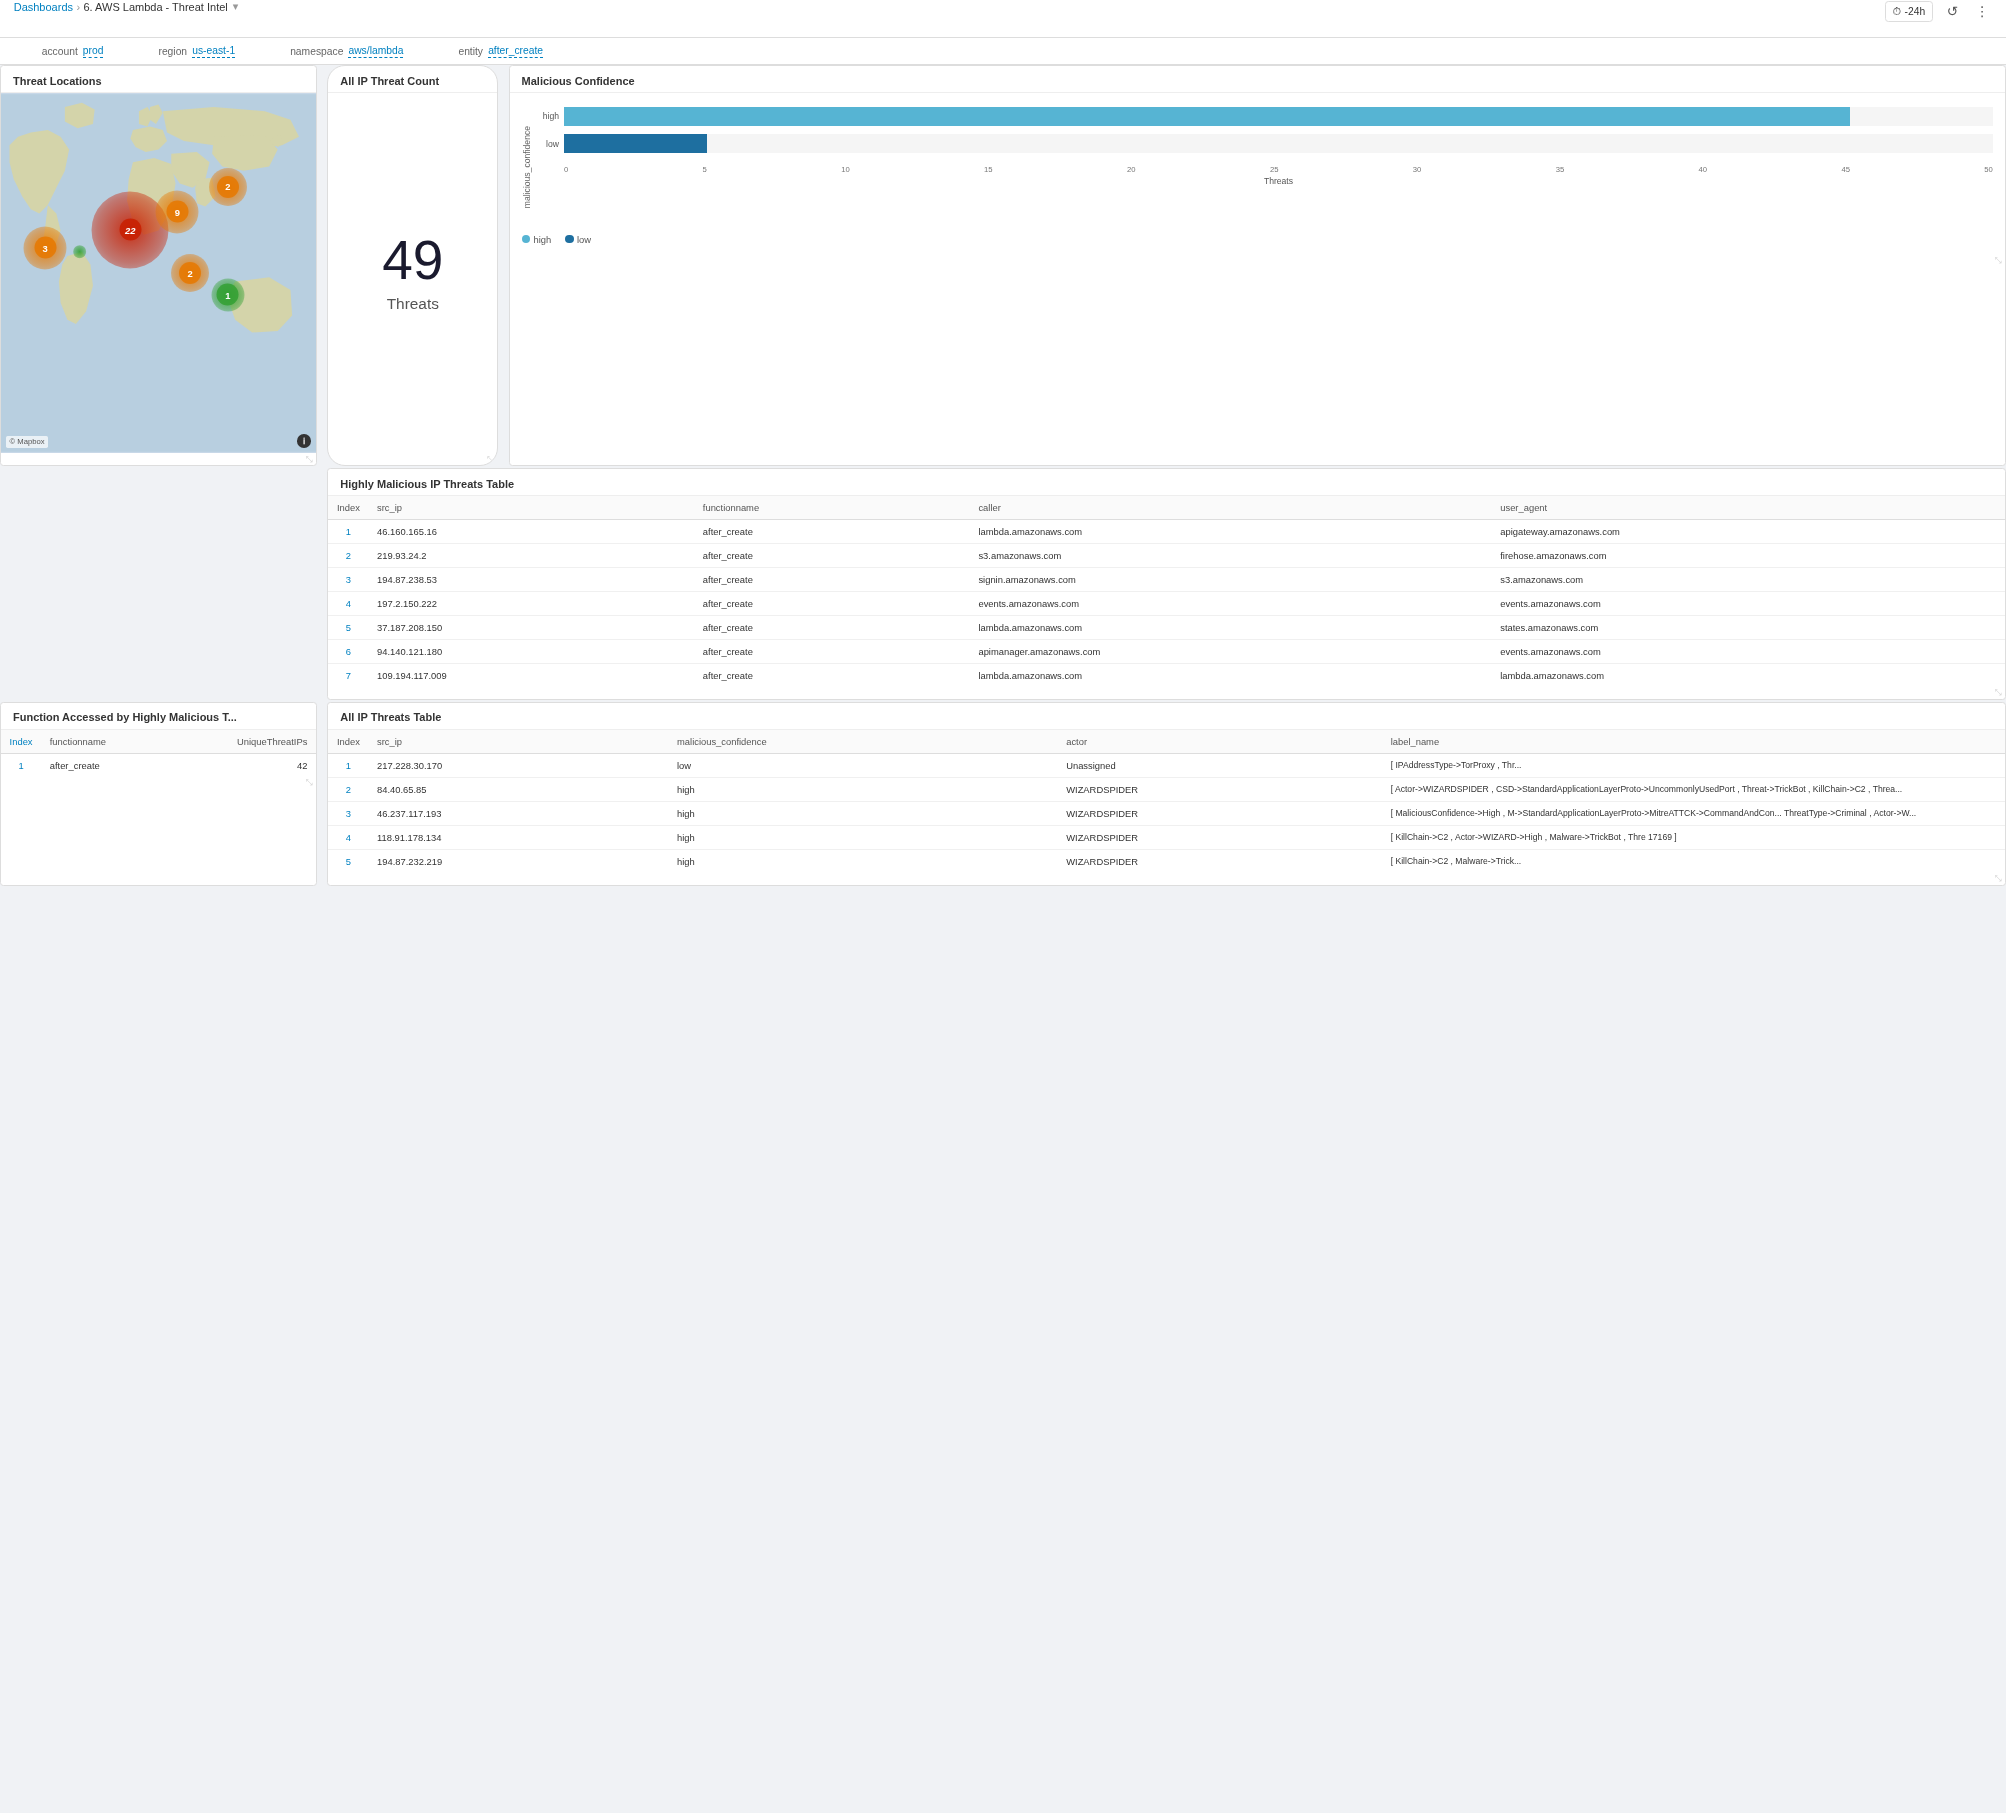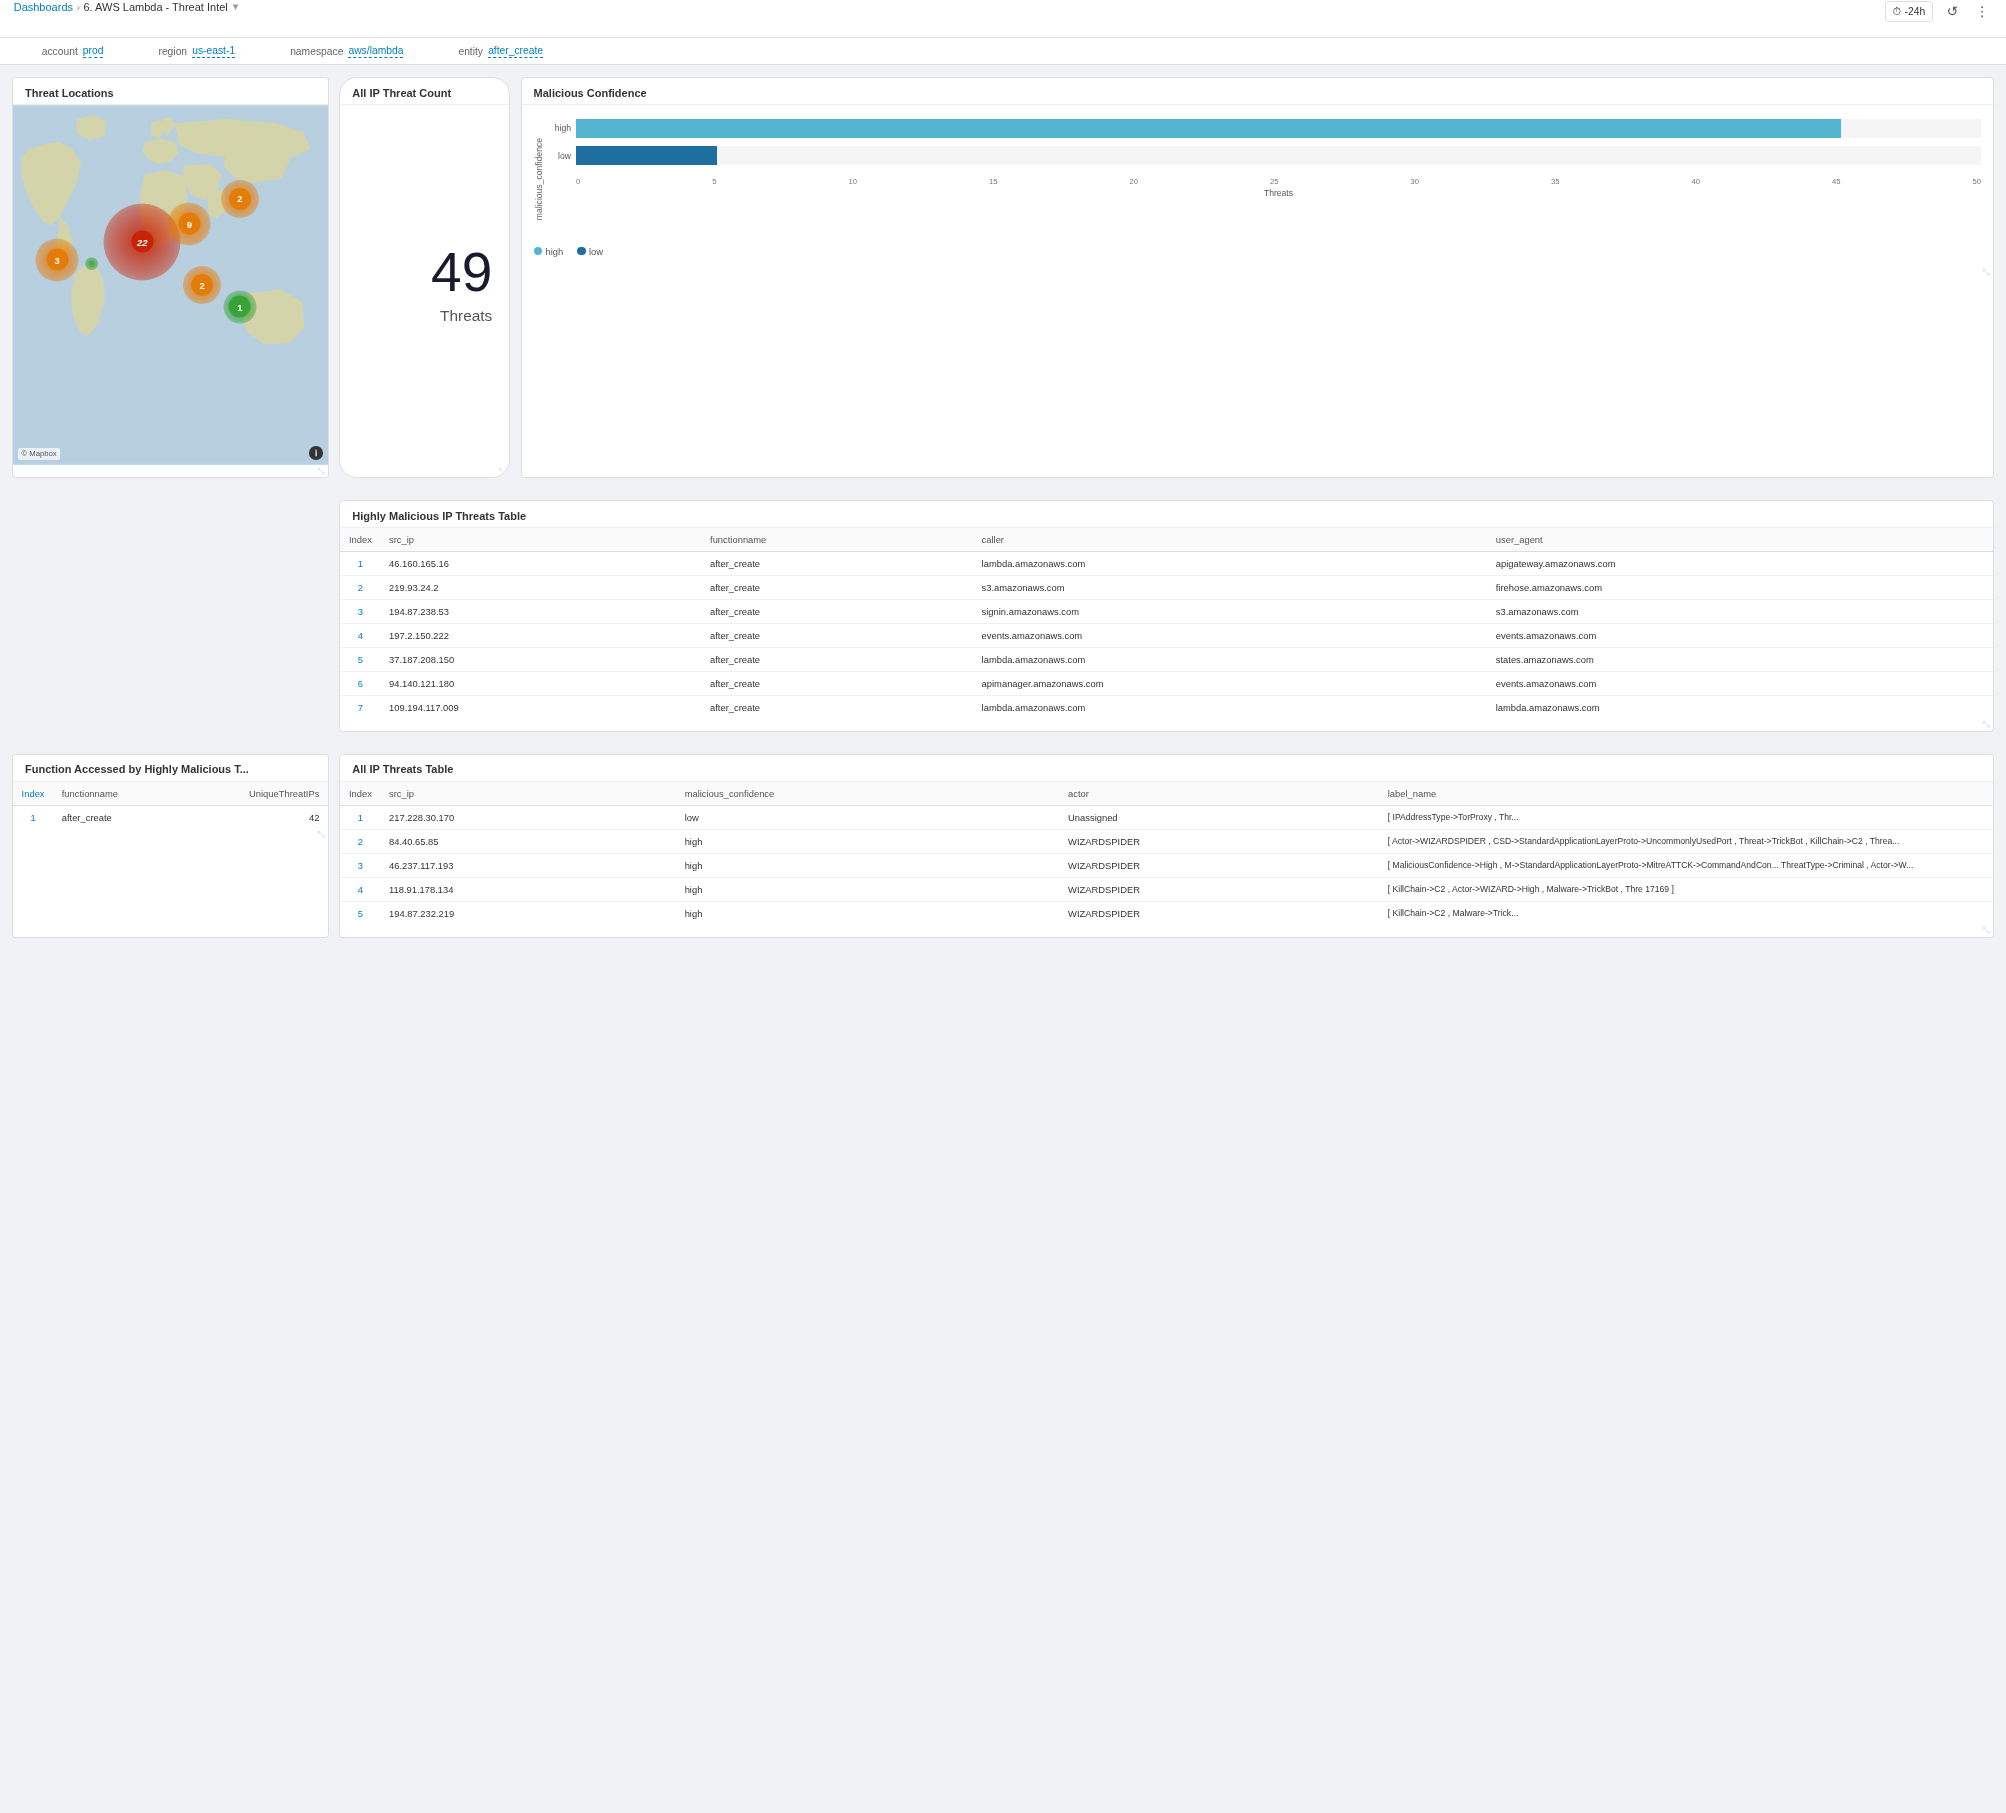--- a/index.html
+++ b/index.html
@@ -14,21 +14,21 @@
     .time-selector { display: flex; align-items: center; gap: 3.4px; border: 0.9px solid #ddd; border-radius: 3.4px; padding: 3.4px 6.8px; font-size: 10.3px; cursor: pointer; }
     .refresh-btn, .menu-btn { background: none; border: none; cursor: pointer; font-size: 13.7px; color: #555; padding: 3.4px; }
 
     
     .filterbar { display: flex; align-items: center; background: #fff; border-bottom: 0.9px solid #ddd; padding: 6.8px 13.7px; gap: 27px; }
     .filter-item { display: flex; align-items: center; gap: 5.1px; padding-left: 28px; }
     .filter-label { color: #666; font-size: 10.3px; }
     .filter-value { color: #0080c0; font-size: 10.3px; border-bottom: 0.9px dashed #0080c0; cursor: pointer; padding-bottom: 0.9px; }
 
     
-    .main { padding: 12px; display: flex; flex-direction: column; gap: 22px; }
+    .main { padding: 0; display: flex; flex-direction: column; gap: 2px; }
 
     
     .row { display: flex; gap: 10.3px; }
 
     
     .panel { background: #fff; border: 0.9px solid #ddd; border-radius: 3.4px; overflow: hidden; }
     .panel-title { font-size: 11px; font-weight: 600; color: #333; padding: 8.6px 12px 5.1px; border-bottom: 0.9px solid #eee; }
 
     
     .threat-locations-panel { flex: 0 0 317px; }
@@ -45,21 +45,21 @@
     .marker-inner { width: 22px; height: 22px; border-radius: 50%; display: flex; align-items: center; justify-content: center; font-size: 9.4px; font-weight: bold; color: #fff; }
     .marker-inner-red { background: rgba(200,30,0,0.85); font-style: italic; }
     .marker-inner-orange { background: rgba(230,120,0,0.85); }
     .marker-inner-green { background: rgba(50,160,50,0.85); }
 
     .mapbox-logo { position: absolute; bottom: 5.1px; left: 5.1px; font-size: 7.7px; color: #555; background: rgba(255,255,255,0.7); padding: 1.7px 3.4px; border-radius: 1.7px; }
     .map-info { position: absolute; bottom: 5.1px; right: 5.1px; width: 13.7px; height: 13.7px; border-radius: 50%; background: #333; color: #fff; font-size: 8.6px; display: flex; align-items: center; justify-content: center; font-weight: bold; }
 
     
     .threat-count-panel { flex: 0 0 171px; display: flex; flex-direction: column; border-radius: 18px; }
-    .threat-count-body { flex: 1; display: flex; flex-direction: column; align-items: flex-end; justify-content: center; padding: 17px; }
+    .threat-count-body { flex: 1; display: flex; flex-direction: column; align-items: center; justify-content: center; padding: 17px; }
     .threat-count-number { font-size: 55px; font-weight: 300; color: #1a1a2e; line-height: 1; }
     .threat-count-label { font-size: 15.4px; color: #555; margin-top: 6.8px; font-weight: 400; }
 
     
     .malicious-conf-panel { flex: 1; }
     .malicious-conf-body { padding: 10.3px 12px; }
     .chart-area { display: flex; gap: 0; height: 120px; margin-top: 3.4px; }
     .chart-y-label { writing-mode: vertical-rl; text-orientation: mixed; transform: rotate(180deg); font-size: 8.6px; color: #666; margin-right: 3.4px; align-self: center; }
     .chart-inner { flex: 1; display: flex; flex-direction: column; }
     .bar-row { display: flex; align-items: center; gap: 5.1px; margin-bottom: 8.6px; }

